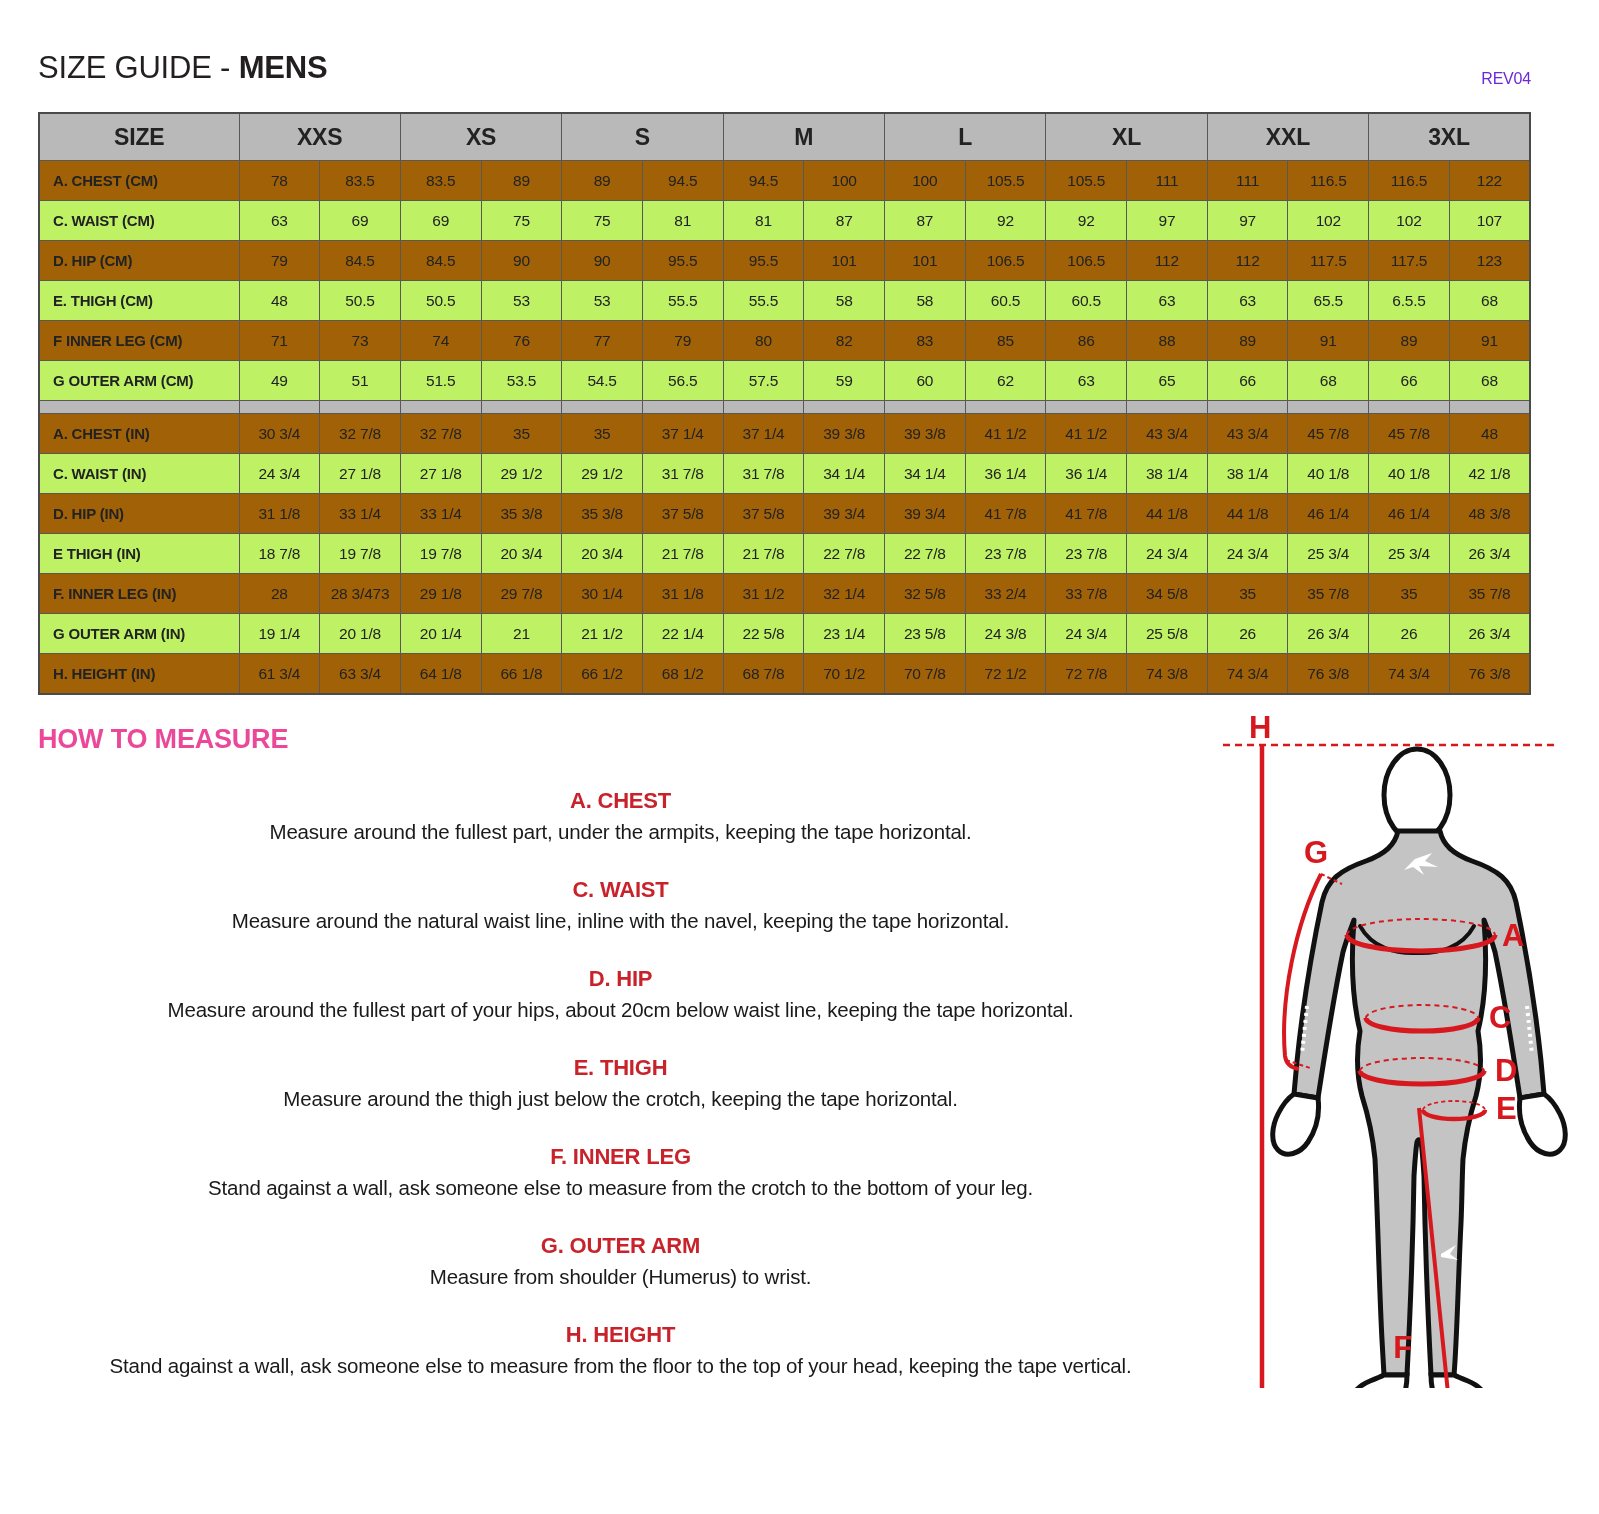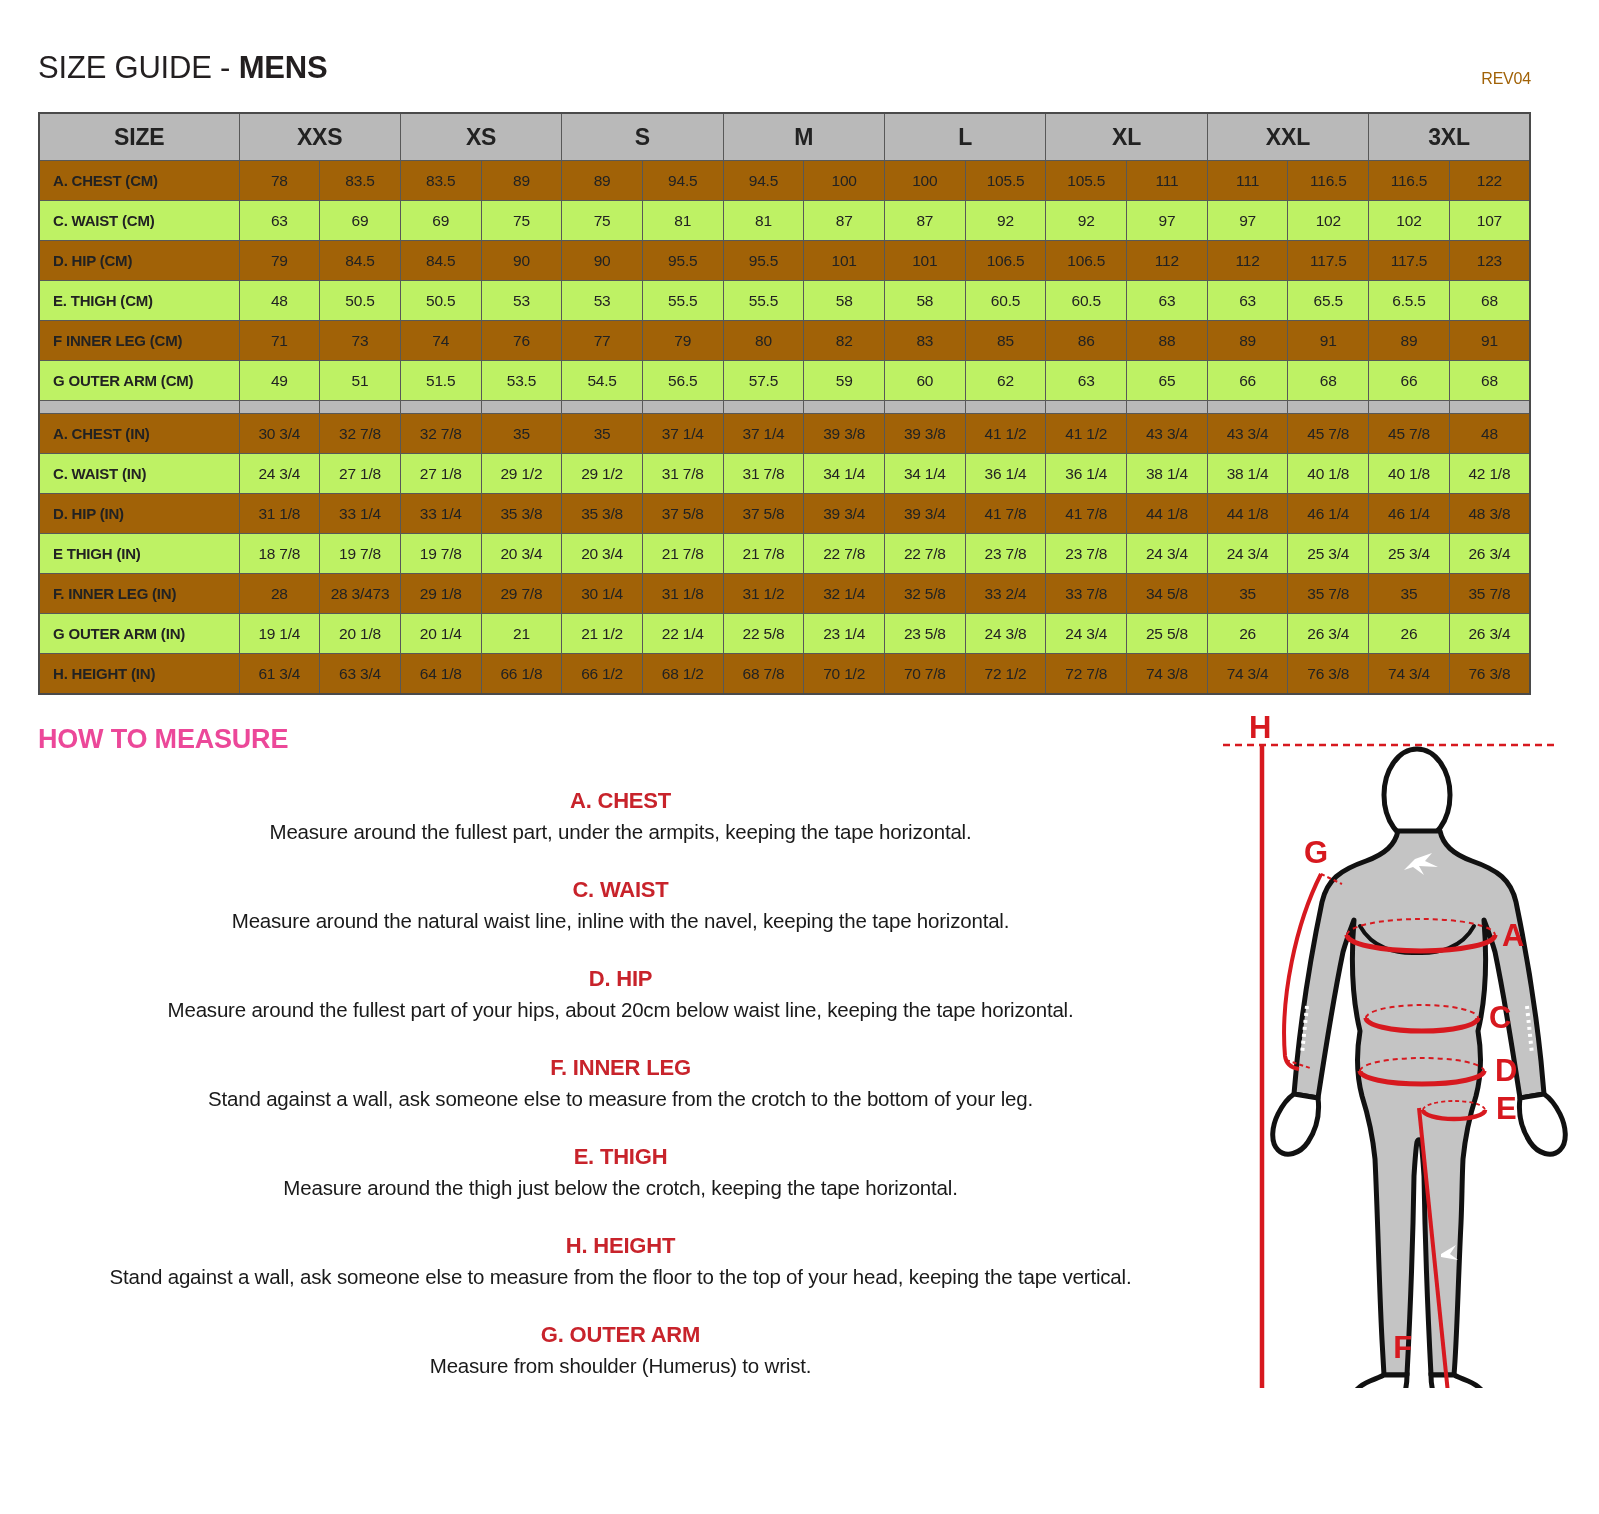--- a/index.html
+++ b/index.html
@@ -2,21 +2,21 @@
 <html><head>
 <meta charset="utf-8">
 <style>
   html,body{margin:0;padding:0;background:#fff;}
   .page{position:relative;width:1599px;height:1388px;background:#fff;overflow:hidden;
         font-family:"Liberation Sans",sans-serif;color:#231f20;letter-spacing:-0.2px;}
 
   
   .title{position:absolute;left:38px;top:50px;font-size:31px;font-weight:400;color:#231f20;white-space:nowrap;}
   .title b{font-weight:700;}
-  .rev{position:absolute;right:68px;top:70px;font-size:16px;color:#a16207;}
+  .rev{position:absolute;right:68px;top:70px;font-size:16px;color:#6d28d9;}
 
   
   table.size{position:absolute;left:38px;top:112px;width:1493px;border-collapse:collapse;
              table-layout:fixed;font-size:15.5px;color:#222;}
   table.size{border:2px solid #4a4a4a;}
   table.size th,table.size td{border:1px solid #585858;overflow:hidden;white-space:nowrap;}
   table.size thead th{background:#b9b9b9;height:44px;font-size:23px;font-weight:700;text-align:center;}
   table.size tbody th{text-align:left;padding-left:13px;font-size:15px;font-weight:700;height:37px;}
   table.size tbody td{text-align:center;font-weight:400;}
   table.size tbody tr{background:#a16207;}
@@ -341,34 +341,34 @@
         </div>
         <div class="htm-section">
           <div class="htm-title">C. WAIST</div>
           <div class="htm-text">Measure around the natural waist line, inline with the navel, keeping the tape horizontal.</div>
         </div>
         <div class="htm-section">
           <div class="htm-title">D. HIP</div>
           <div class="htm-text">Measure around the fullest part of your hips, about 20cm below waist line, keeping the tape horizontal.</div>
         </div>
         <div class="htm-section">
+          <div class="htm-title">E. THIGH</div>
+          <div class="htm-text">Measure around the thigh just below the crotch, keeping the tape horizontal.</div>
+        </div>
+        <div class="htm-section">
           <div class="htm-title">F. INNER LEG</div>
           <div class="htm-text">Stand against a wall, ask someone else to measure from the crotch to the bottom of your leg.</div>
         </div>
         <div class="htm-section">
-          <div class="htm-title">E. THIGH</div>
-          <div class="htm-text">Measure around the thigh just below the crotch, keeping the tape horizontal.</div>
+          <div class="htm-title">G. OUTER ARM</div>
+          <div class="htm-text">Measure from shoulder (Humerus) to wrist.</div>
         </div>
         <div class="htm-section">
           <div class="htm-title">H. HEIGHT</div>
           <div class="htm-text">Stand against a wall, ask someone else to measure from the floor to the top of your head, keeping the tape vertical.</div>
-        </div>
-        <div class="htm-section">
-          <div class="htm-title">G. OUTER ARM</div>
-          <div class="htm-text">Measure from shoulder (Humerus) to wrist.</div>
         </div>
       </div>
   </div>
 
   <svg class="figure" viewBox="0 0 380 765" xmlns="http://www.w3.org/2000/svg">
 
     <text class="fig-label" x="50" y="40" text-anchor="middle">H</text>
     <path d="M 13 47 L 348 47" stroke="#d7191f" stroke-width="2.5" stroke-dasharray="7 5" fill="none"></path>
     <path d="M 52 47 L 52 705" stroke="#d7191f" stroke-width="4.5" fill="none"></path>
     <path d="M 52 705 L 348 705" stroke="#d7191f" stroke-width="2.5" stroke-dasharray="7 5" fill="none"></path>

